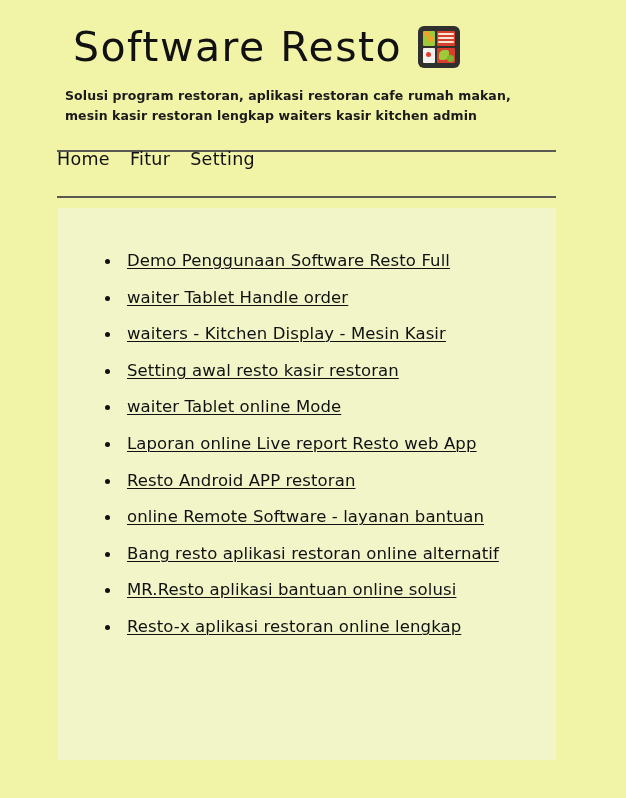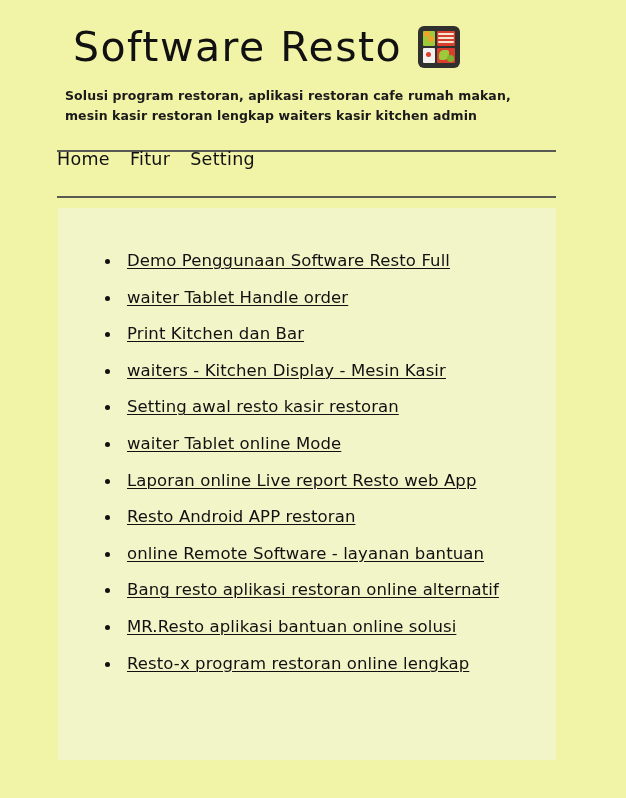--- a/index.html
+++ b/index.html
@@ -249,26 +249,25 @@
     <a href="#">Fitur</a>
     <a href="#">Setting</a>
   </nav>
 
   <hr class="rule rule-bottom">
 
   <div class="panel">
     <ul class="link-list">
       <li><a href="#">Demo Penggunaan Software Resto Full</a></li>
       <li><a href="#">waiter Tablet Handle order</a></li>
-      <li><a href="#">Print Kitchen dan Bar</a></li>
       <li><a href="#">waiters - Kitchen Display - Mesin Kasir</a></li>
       <li><a href="#">Setting awal resto kasir restoran</a></li>
       <li><a href="#">waiter Tablet online Mode</a></li>
       <li><a href="#">Laporan online Live report Resto web App</a></li>
       <li><a href="#">Resto Android APP restoran</a></li>
       <li><a href="#">online Remote Software - layanan bantuan</a></li>
       <li><a href="#">Bang resto aplikasi restoran online alternatif</a></li>
       <li><a href="#">MR.Resto aplikasi bantuan online solusi</a></li>
-      <li><a href="#">Resto-x program restoran online lengkap</a></li>
+      <li><a href="#">Resto-x aplikasi restoran online lengkap</a></li>
     </ul>
   </div>
 
 </div>
 
 </body></html>

